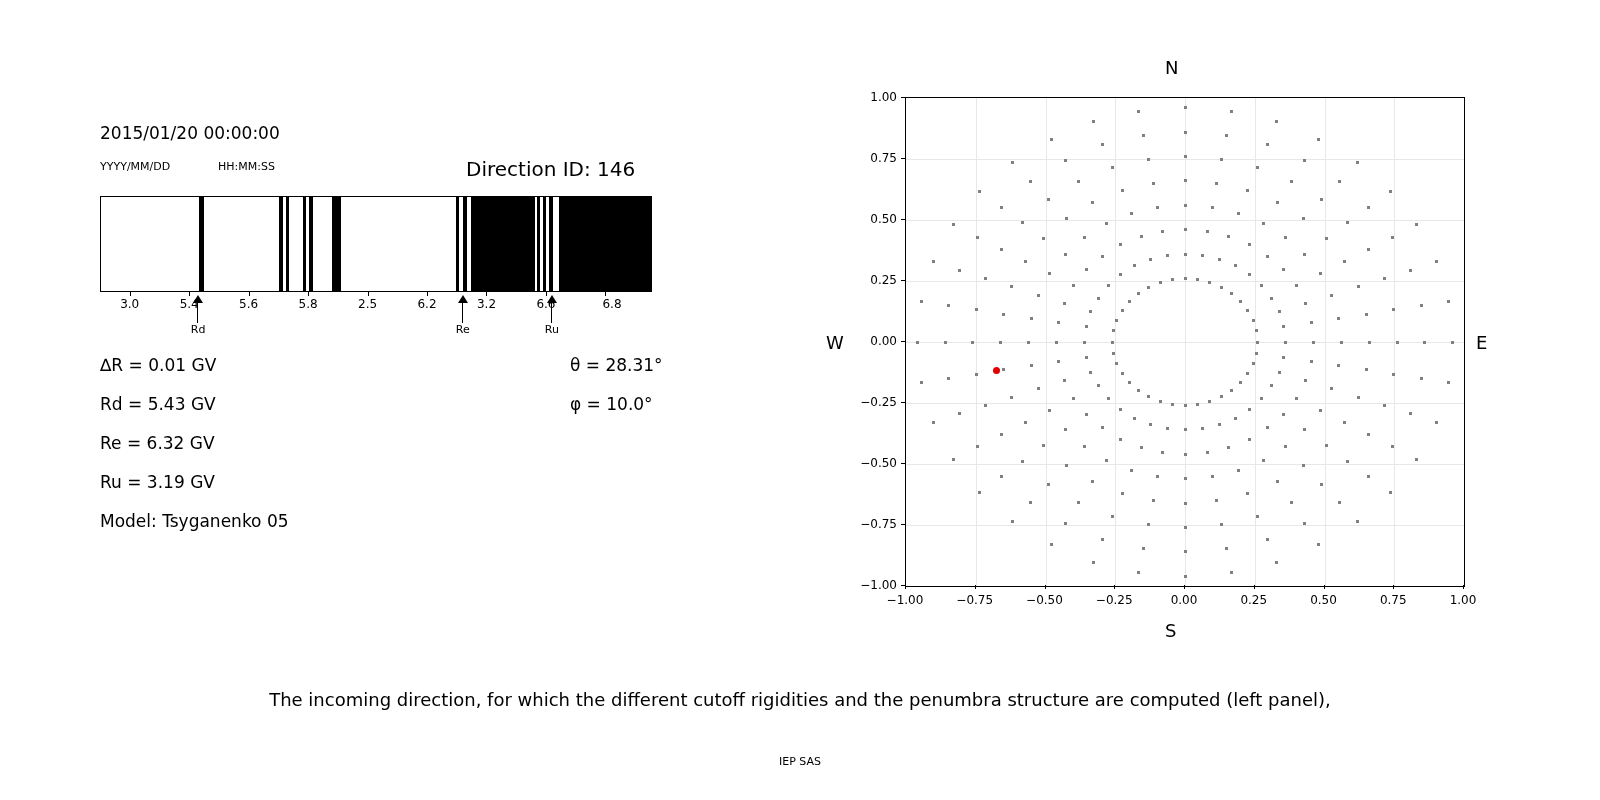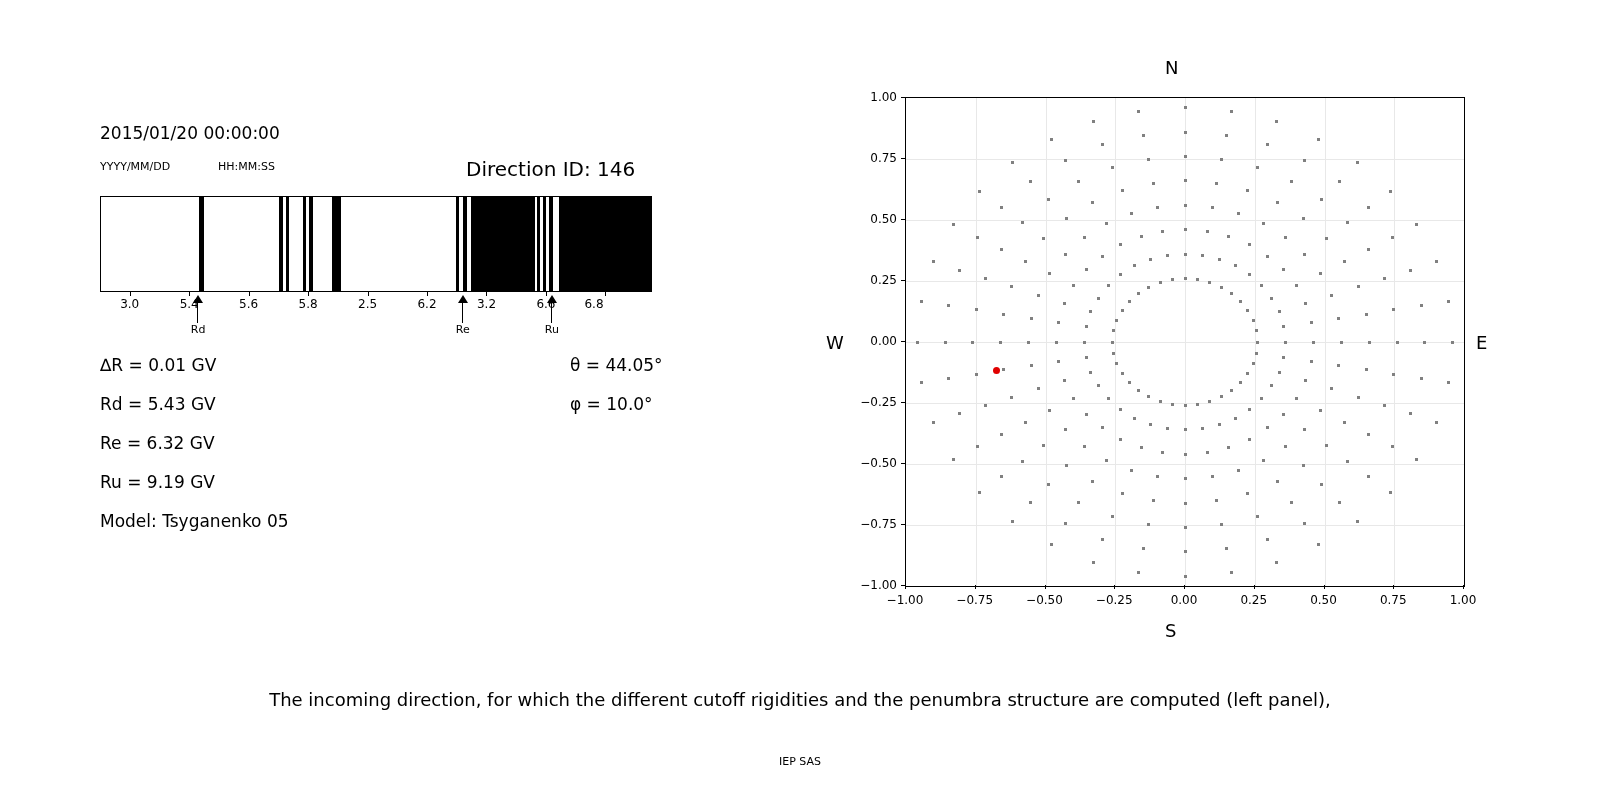--- a/index.html
+++ b/index.html
@@ -276,45 +276,45 @@
       <div class="pen-tick-label" style="left: 208.108px;">5.8</div>
       <div class="pen-tick" style="left: 267.568px;"></div>
       <div class="pen-tick-label" style="left: 267.568px;">2.5</div>
       <div class="pen-tick" style="left: 327.027px;"></div>
       <div class="pen-tick-label" style="left: 327.027px;">6.2</div>
       <div class="pen-tick" style="left: 386.486px;"></div>
       <div class="pen-tick-label" style="left: 386.486px;">3.2</div>
       <div class="pen-tick" style="left: 445.946px;"></div>
       <div class="pen-tick-label" style="left: 445.946px;">6.6</div>
       <div class="pen-tick" style="left: 505.405px;"></div>
-      <div class="pen-tick-label" style="left: 494px;">6.8</div>
+      <div class="pen-tick-label" style="left: 512px;">6.8</div>
       <div class="pen-arrow" style="left: 91.1081px; top: 3px;">
         <div class="head"></div>
         <div class="shaft"></div>
         <div class="lbl">Rd</div>
       </div>
       <div class="pen-arrow" style="left: 355.703px; top: 3px;">
         <div class="head"></div>
         <div class="shaft"></div>
         <div class="lbl">Re</div>
       </div>
       <div class="pen-arrow" style="left: 444.892px; top: 3px;">
         <div class="head"></div>
         <div class="shaft"></div>
         <div class="lbl">Ru</div>
       </div>
     </div>
 
   <div class="stat-left" style="top:355px">∆R = 0.01 GV</div>
   <div class="stat-left" style="top:394px">Rd = 5.43 GV</div>
   <div class="stat-left" style="top:433px">Re = 6.32 GV</div>
-  <div class="stat-left" style="top:472px">Ru = 9.19 GV</div>
+  <div class="stat-left" style="top:472px">Ru = 3.19 GV</div>
   <div class="stat-left" style="top:511px">Model: Tsyganenko 05</div>
 
-  <div class="stat-right" style="top:355px">θ = 44.05°</div>
+  <div class="stat-right" style="top:355px">θ = 28.31°</div>
   <div class="stat-right" style="top:394px">φ = 10.0°</div>
 </div>
 
 <div id="right-panel">
   <div id="sky-plot">
       <div class="grid-v" style="left: 69.75px;"></div>
       <div class="grid-v" style="left: 139.5px;"></div>
       <div class="grid-v" style="left: 209.25px;"></div>
       <div class="grid-v" style="left: 279px;"></div>
       <div class="grid-v" style="left: 348.75px;"></div>

